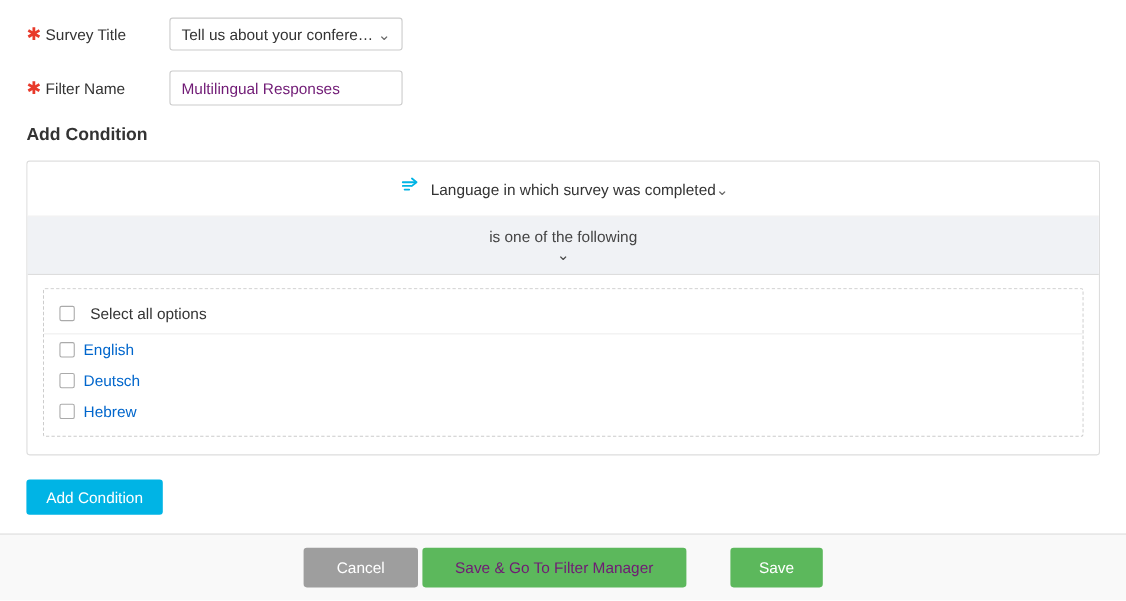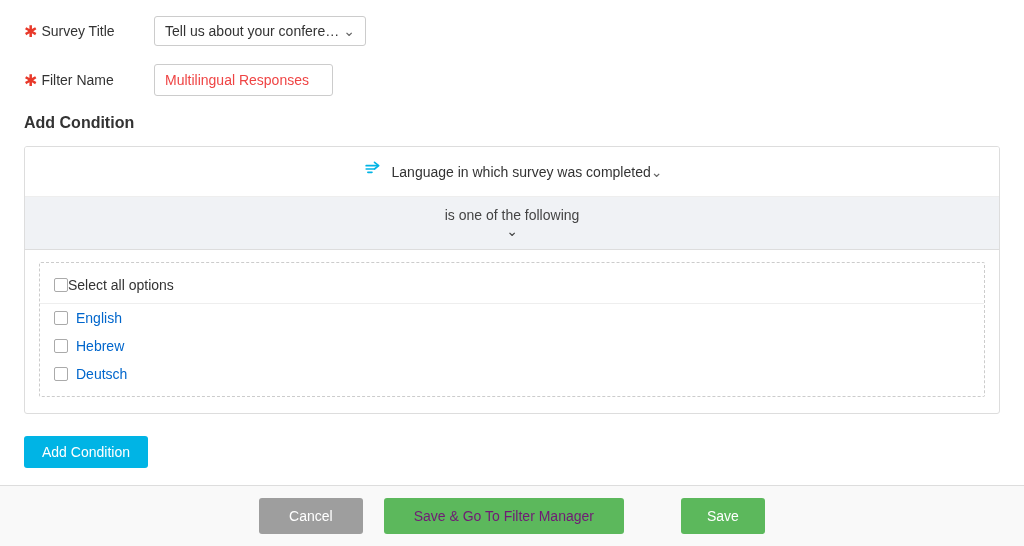--- a/index.html
+++ b/index.html
@@ -56,26 +56,26 @@
     }
 
     .survey-title-select span {
       overflow: hidden;
       text-overflow: ellipsis;
       white-space: nowrap;
       max-width: 180px;
     }
 
     .filter-name-input {
-      width: 179px;
+      width: 212px;
       padding: 7px 10px;
       border: 1px solid #ccc;
       border-radius: 3px;
       font-size: 14px;
-      color: #ef4444;
+      color: #701a75;
       outline: none;
     }
 
     .add-condition-section {
       margin-top: 0;
     }
 
     .add-condition-title {
       font-size: 16px;
       font-weight: bold;
@@ -138,21 +138,21 @@
       background: #fff;
       border: 1px dashed #ccc;
       margin: 8px;
       border-radius: 2px;
       padding: 8px 0;
     }
 
     .select-all-row {
       display: flex;
       align-items: center;
-      gap: 0;
+      gap: 14px;
       padding: 6px 14px 10px 14px;
       border-bottom: 1px solid #eee;
     }
 
     .option-row {
       display: flex;
       align-items: center;
       gap: 8px;
       padding: 6px 14px;
     }
@@ -188,21 +188,21 @@
       cursor: pointer;
       margin-top: 6px;
     }
 
     .footer {
       border-top: 1px solid #ddd;
       padding: 12px 24px;
       display: flex;
       align-items: center;
       justify-content: center;
-      gap: 21px;
+      gap: 4px;
       background: #f9f9f9;
     }
 
     .btn-cancel {
       background: #9e9e9e;
       color: #fff;
       border: none;
       border-radius: 3px;
       padding: 10px 30px;
       font-size: 14px;
@@ -285,25 +285,25 @@
             <span class="select-all-label">Select all options</span>
           </div>
 
           <div id="options-list">
               <div class="option-row">
       <div class="checkbox"></div>
       <span class="option-label">English</span>
     </div>
               <div class="option-row">
       <div class="checkbox"></div>
-      <span class="option-label">Hebrew</span>
+      <span class="option-label">Deutsch</span>
     </div>
               <div class="option-row">
       <div class="checkbox"></div>
-      <span class="option-label">Deutsch</span>
+      <span class="option-label">Hebrew</span>
     </div>
             </div>
         </div>
       </div>
     </div>
 
     <button class="add-condition-btn">Add Condition</button>
   </div>
 
 </div>

